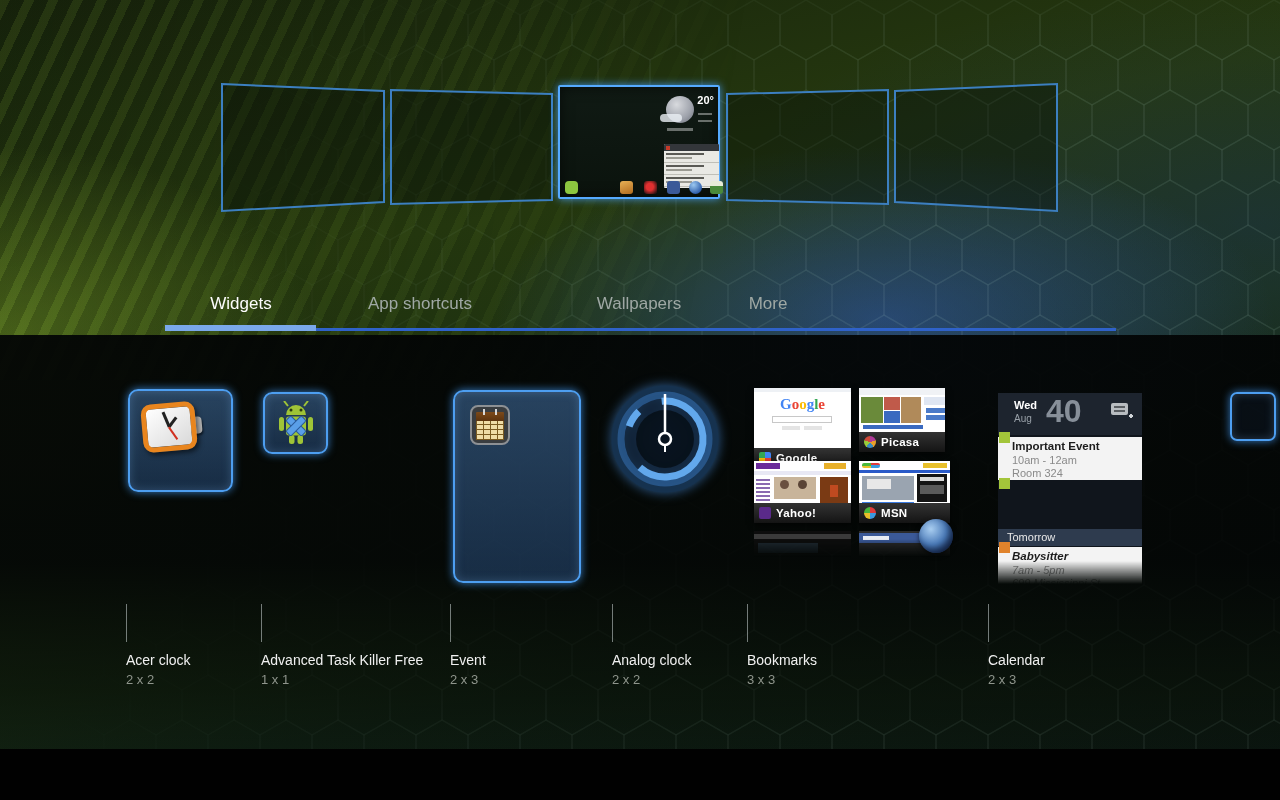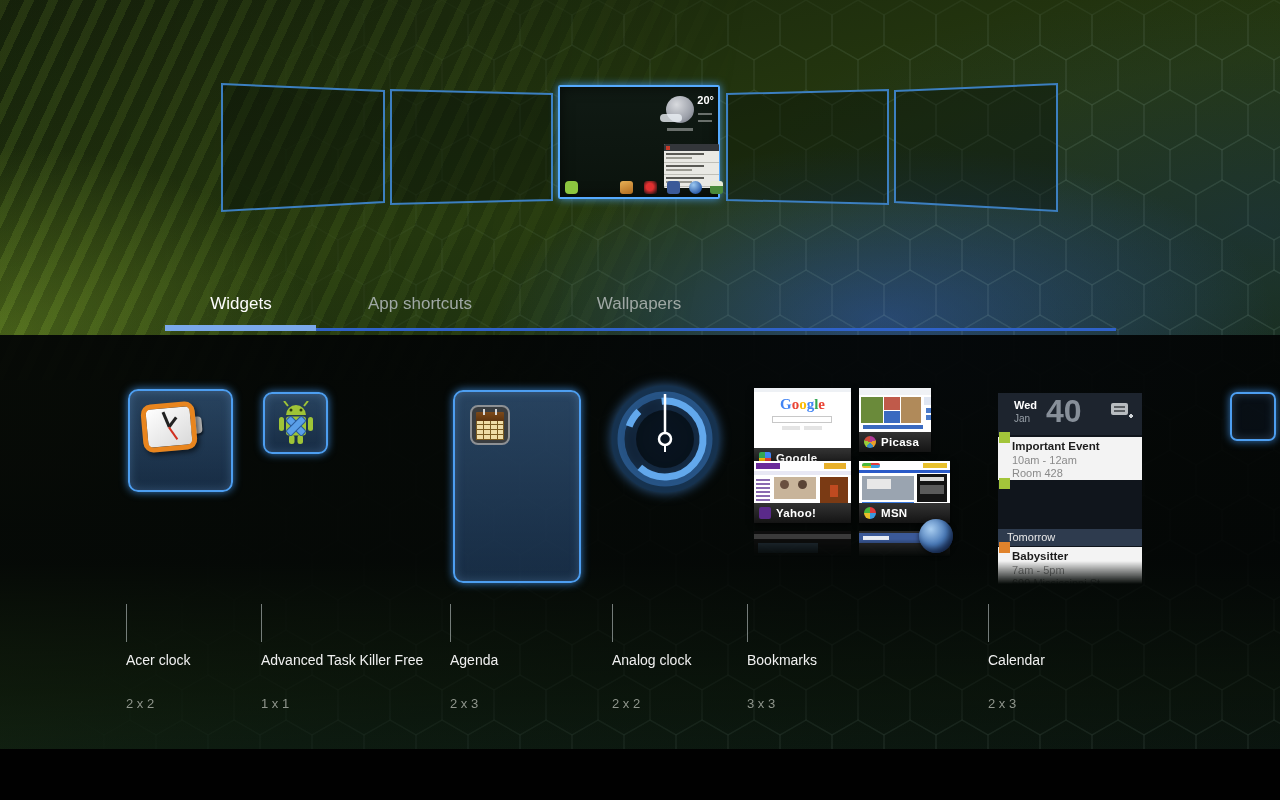--- a/index.html
+++ b/index.html
@@ -106,21 +106,21 @@
   .cal-s1{position:absolute;left:14px;top:17px;font-size:11px;color:#8a8a8a;}
   .cal-s2{position:absolute;left:14px;top:30px;font-size:11px;color:#8a8a8a;}
   .mk{position:absolute;left:1px;width:11px;height:11px;}
   .mk.g{background:#a3c53a;} .mk.o{background:#e0832c;}
   .cal-div{position:absolute;left:0;right:0;height:17px;background:#2e3b4e;color:#e8e8e8;
     font-size:11px;line-height:17px;padding-left:9px;}
   
   .wcol{position:absolute;width:200px;}
   .tick{position:absolute;left:0;top:0;width:1px;height:38px;background:rgba(205,215,215,.55);}
   .wname{position:absolute;left:0;top:48px;font-size:14px;color:#f0f0f0;white-space:nowrap;}
-  .wsize{position:absolute;left:0;top:68px;font-size:13px;color:#8f958c;margin-top:24px;}
+  .wsize{position:absolute;left:0;top:68px;font-size:13px;color:#8f958c;}
 
   
   .sysbar{position:absolute;left:0;top:749px;width:1280px;height:51px;background:#010101;}
 </style>
 </head>
 <body>
 
 <div class="screen">
 
   <div class="wp"></div>
@@ -662,20 +662,21 @@
     <div class="dock-ic" style="left:60px;background:linear-gradient(160deg,#e8b055,#b06a1e);"></div>
     <div class="dock-ic" style="left:84px;background:radial-gradient(circle at 45% 45%,#e03030 35%,#3a1414 80%);"></div>
     <div class="dock-ic" style="left:107px;background:#3b5998;"></div>
     <div class="dock-ic" style="left:129px;border-radius:50%;background:radial-gradient(circle at 35% 30%,#9cc8f0,#2a5aa8 75%);"></div>
     <div class="dock-ic" style="left:150px;background:linear-gradient(180deg,#e8ecd8 40%,#4a8a3a 40%);"></div>
   </div>
 
   <div class="tab sel" style="left:165px;width:152px;">Widgets</div>
   <div class="tab" style="left:344px;width:152px;">App shortcuts</div>
   <div class="tab" style="left:563px;width:152px;">Wallpapers</div>
+  <div class="tab" style="left:692px;width:152px;">More</div>
   <div class="tab-line"></div>
   <div class="tab-line-sel"></div>
 
   <div class="pv-box" style="left:128px;top:389px;width:105px;height:103px;">
     <div class="acer-ic">
       <div class="acer-knob"></div>
       <div class="acer-face"></div>
       <div class="acer-h" style="width:3px;height:12px;transform:translate(-50%,-100%) rotate(42deg);"></div>
       <div class="acer-h" style="width:2.5px;height:16px;transform:translate(-50%,-100%) rotate(-18deg);"></div>
       <div class="acer-h" style="width:1.5px;height:15px;background:#d03020;transform:translate(-50%,-100%) rotate(150deg);"></div>
@@ -728,21 +729,21 @@
       <div class="glogo"><span style="color: rgb(66, 133, 244);">G</span><span style="color: rgb(234, 67, 53);">o</span><span style="color: rgb(251, 188, 5);">o</span><span style="color: rgb(66, 133, 244);">g</span><span style="color: rgb(52, 168, 83);">l</span><span style="color: rgb(234, 67, 53);">e</span></div>
       <div class="blk" style="left:18px;top:28px;width:60px;height:7px;border:1px solid #c8c8c8;background:#fff;"></div>
       <div class="blk" style="left:28px;top:38px;width:18px;height:4px;background:#e4e4e4;"></div>
       <div class="blk" style="left:50px;top:38px;width:18px;height:4px;background:#e4e4e4;"></div>
       <div class="bm-strip">
           <div class="fav fav-google"></div>
         <span>Google</span>
         </div>
     </div>
 
-    <div class="bm-card" style="left:105px;top:0;width:72px;height:64px;">
+    <div class="bm-card" style="left:105px;top:0;width:86px;height:64px;">
       <div class="blk" style="left:0;top:0;right:0;height:7px;background:#f0f2f5;"></div>
       <div class="blk" style="left:2px;top:9px;width:22px;height:26px;background:#6a8a3a;"></div>
       <div class="blk" style="left:25px;top:9px;width:16px;height:13px;background:#c05a4a;"></div>
       <div class="blk" style="left:25px;top:23px;width:16px;height:12px;background:#3a6ac0;"></div>
       <div class="blk" style="left:42px;top:9px;width:20px;height:26px;background:#b08a5a;"></div>
       <div class="blk" style="left:65px;top:9px;width:24px;height:8px;background:#dfe6f2;"></div>
       <div class="blk" style="left:67px;top:20px;width:20px;height:5px;background:#4a7ac8;"></div>
       <div class="blk" style="left:67px;top:27px;width:20px;height:5px;background:#4a7ac8;"></div>
       <div class="blk" style="left:4px;top:37px;width:60px;height:4px;background:#3a6ac0;"></div>
       <div class="bm-strip">
@@ -790,39 +791,39 @@
     <div class="bm-card bm-fade" style="left:105px;top:143px;width:91px;height:27px;background:#2a2a2a;">
       <div class="blk" style="left:0;top:2px;right:0;height:10px;background:#3b5998;"></div>
       <div class="blk" style="left:4px;top:5px;width:26px;height:4px;background:#e8ecf4;"></div>
     </div>
   </div>
   <div class="bm-globe"></div>
 
   <div class="cal">
     <div class="cal-head">
       <div class="cal-day">Wed</div>
-      <div class="cal-month">Jan</div>
+      <div class="cal-month">Aug</div>
       <div class="cal-date">40</div>
       <svg width="24" height="18" style="position:absolute;right:8px;top:9px;">
         <rect x="1" y="1" width="17" height="12" rx="2" fill="#b8bcc0"></rect>
         <line x1="4" y1="5" x2="15" y2="5" stroke="#3a3e42" stroke-width="1.5"></line>
         <line x1="4" y1="9" x2="15" y2="9" stroke="#3a3e42" stroke-width="1.5"></line>
         <line x1="19" y1="14" x2="23" y2="14" stroke="#d0d4d8" stroke-width="2"></line>
         <line x1="21" y1="12" x2="21" y2="16" stroke="#d0d4d8" stroke-width="2"></line>
       </svg>
     </div>
     <div class="cal-card" style="top:44px;height:43px;">
       <div class="cal-t">Important Event</div>
       <div class="cal-s1">10am - 12am</div>
-      <div class="cal-s2">Room 428</div>
+      <div class="cal-s2">Room 324</div>
     </div>
     <div class="mk g" style="top:39px;"></div>
     <div class="mk g" style="top:85px;"></div>
     <div class="cal-div" style="top:136px;">Tomorrow</div>
-    <div class="cal-card" style="top:154px;height:37px;">
+    <div class="cal-card" style="top:154px;height:37px;font-style:italic;">
       <div class="cal-t">Babysitter</div>
       <div class="cal-s1">7am - 5pm</div>
       <div class="cal-s2">699 Mississippi St</div>
     </div>
     <div class="mk o" style="top:149px;"></div>
   </div>
 
   <div class="pv-box" style="left:1230px;top:392px;width:46px;height:49px;border-radius:7px;background:rgba(18,36,64,.25);"></div>
 
   <div class="wcol" style="left:126px;top:604px;">
@@ -830,21 +831,21 @@
     <div class="wname">Acer clock</div>
     <div class="wsize">2 x 2</div>
   </div>
   <div class="wcol" style="left:261px;top:604px;">
     <div class="tick"></div>
     <div class="wname">Advanced Task Killer Free</div>
     <div class="wsize">1 x 1</div>
   </div>
   <div class="wcol" style="left:450px;top:604px;">
     <div class="tick"></div>
-    <div class="wname">Agenda</div>
+    <div class="wname">Event</div>
     <div class="wsize">2 x 3</div>
   </div>
   <div class="wcol" style="left:612px;top:604px;">
     <div class="tick"></div>
     <div class="wname">Analog clock</div>
     <div class="wsize">2 x 2</div>
   </div>
   <div class="wcol" style="left:747px;top:604px;">
     <div class="tick"></div>
     <div class="wname">Bookmarks</div>

